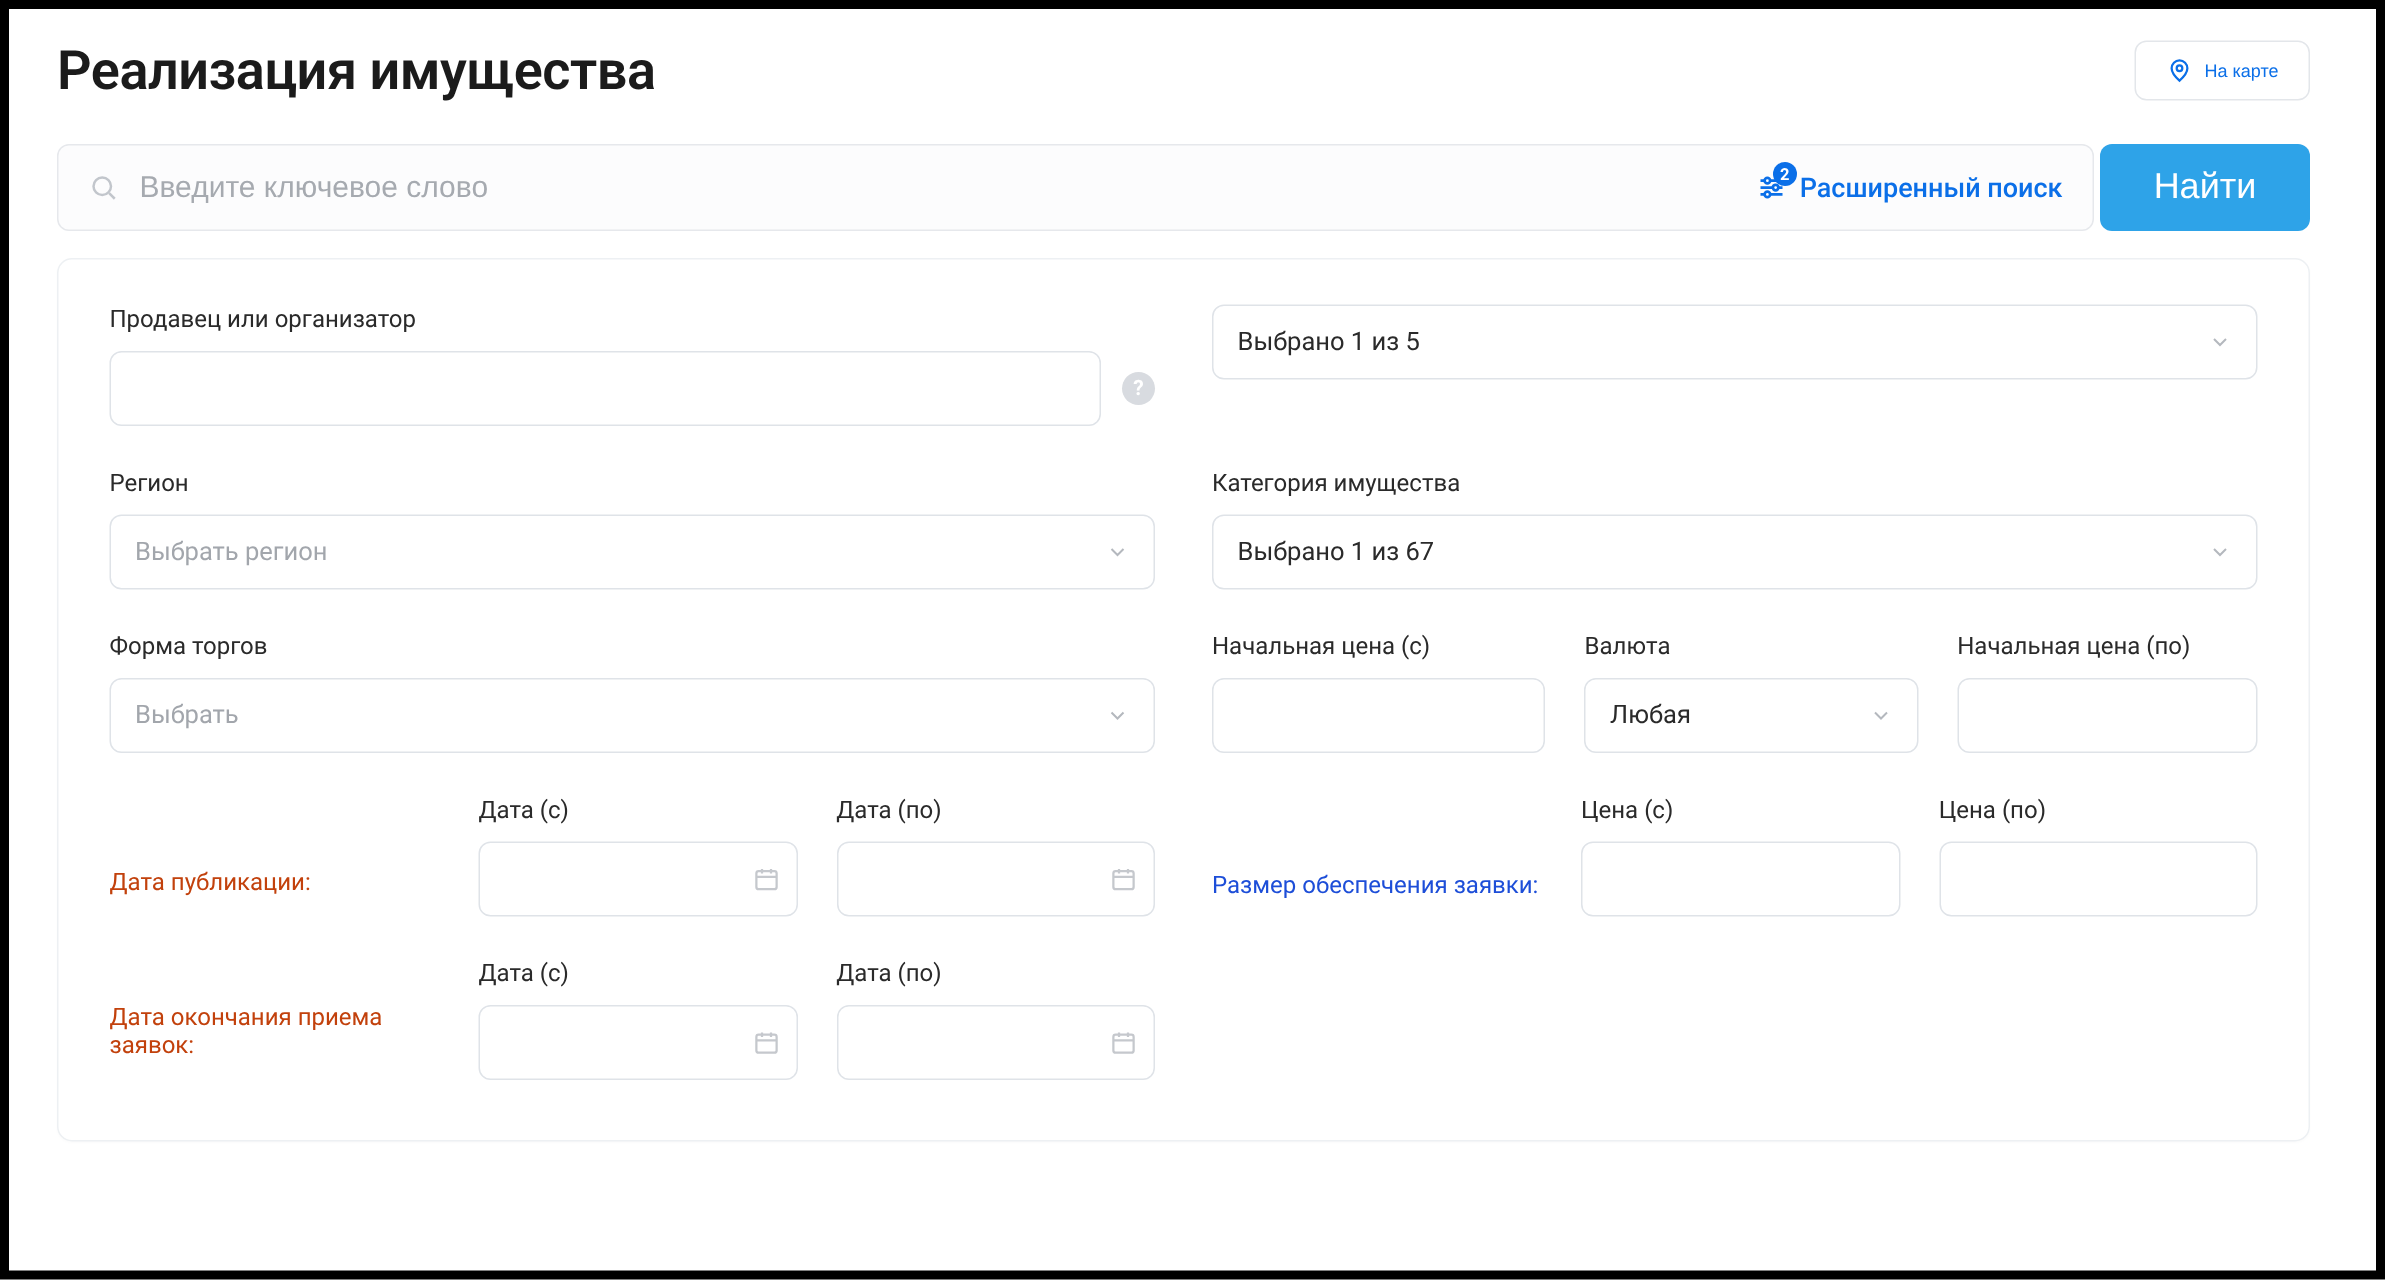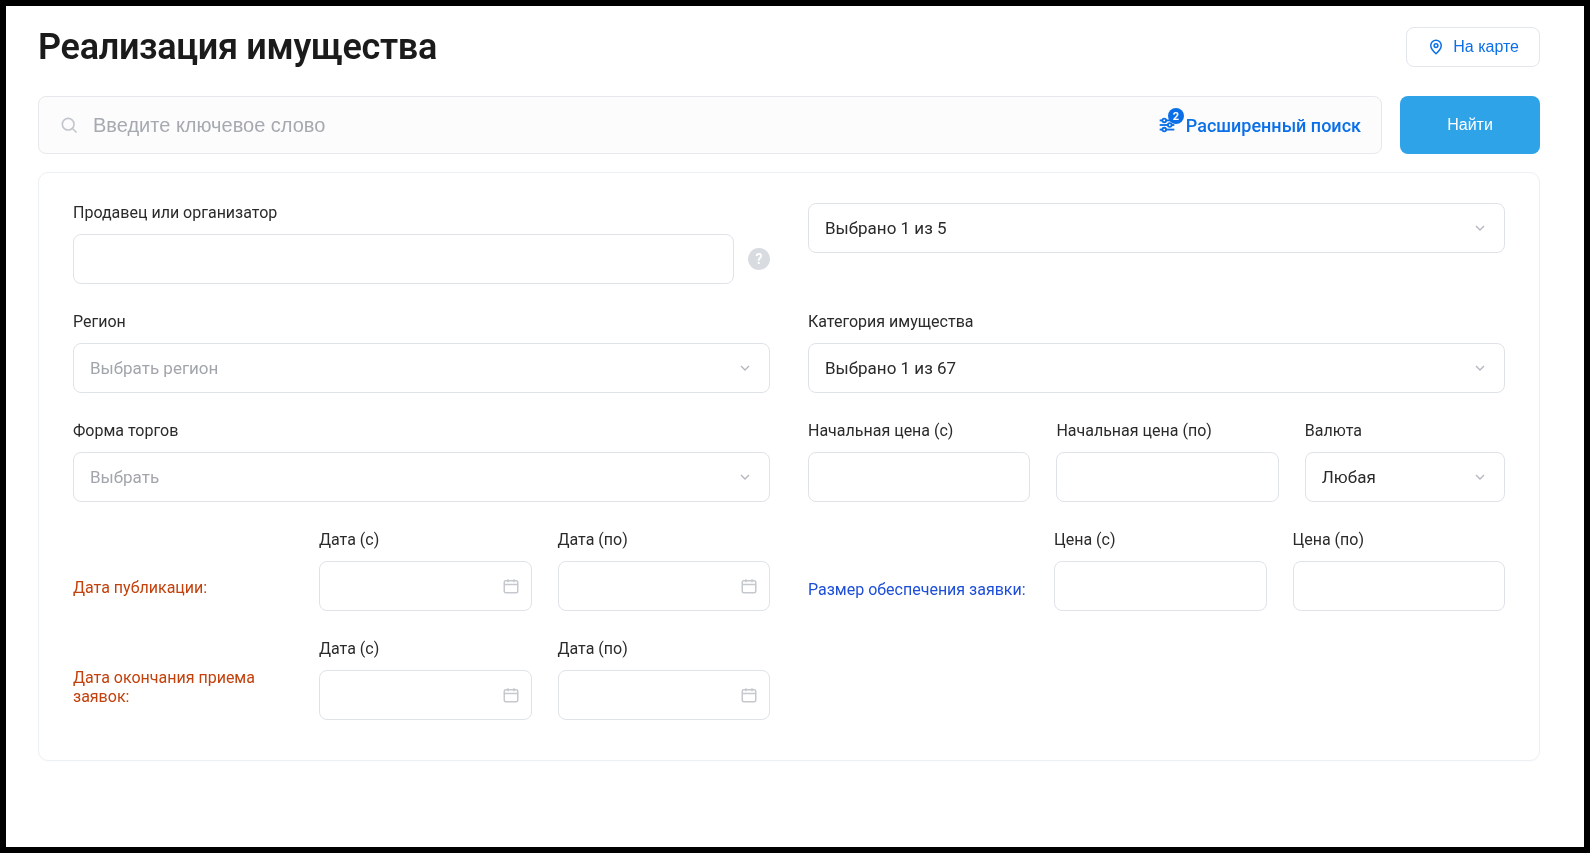--- a/index.html
+++ b/index.html
@@ -29,29 +29,29 @@
   }
   .map-button {
     display: flex;
     align-items: center;
     gap: 8px;
     padding: 10px 20px;
     border: 1px solid #e3e6ea;
     border-radius: 8px;
     background: #fff;
     color: #0b6fe8;
-    font-size: 16px;
+    font-size: 12px;
     font-weight: 500;
     cursor: pointer;
   }
   .map-button svg { width: 18px; height: 18px; }
 
   .search-row {
     display: flex;
-    gap: 18px;
+    gap: 4px;
     align-items: flex-start;
     margin-bottom: 18px;
   }
   .search-box {
     flex: 1;
     display: flex;
     align-items: center;
     border: 1px solid #e6e8ec;
     border-radius: 8px;
     padding: 0 20px;
@@ -90,21 +90,21 @@
     width: 16px; height: 16px;
     border-radius: 50%;
     display: flex; align-items: center; justify-content: center;
   }
   .find-button {
     width: 140px;
     background: #2ea3e8;
     color: #fff;
     border: none;
     border-radius: 8px;
-    font-size: 16px;
+    font-size: 24px;
     font-weight: 500;
     cursor: pointer;
     height: 58px;
   }
 
   .panel {
     background: #fff;
     border: 1px solid #edf0f3;
     border-radius: 10px;
     padding: 30px 34px 40px 34px;
@@ -297,31 +297,31 @@
             </svg>
         </div>
       </div>
 
       <div class="right-triples">
         <div>
           <label class="field-label">Начальная цена (с)</label>
           <input class="input-base" type="text" style="">
         </div>
         <div>
-          <label class="field-label">Начальная цена (по)</label>
-          <input class="input-base" type="text" style="">
-        </div>
-        <div>
           <label class="field-label">Валюта</label>
           <div class="select-base">
             <span class="sel-text">Любая</span>
             <svg viewBox="0 0 24 24" fill="none" stroke="currentColor" stroke-width="2">
                 <polyline points="6 9 12 15 18 9"></polyline>
               </svg>
           </div>
+        </div>
+        <div>
+          <label class="field-label">Начальная цена (по)</label>
+          <input class="input-base" type="text" style="">
         </div>
       </div>
 
       <div class="date-block">
         <div class="row-label">Дата публикации:</div>
         <div>
           <label class="field-label">Дата (с)</label>
           <div class="date-input-wrap">
             <input class="input-base" type="text" style="">
             <svg class="cal-icon" viewBox="0 0 24 24" fill="none" stroke="currentColor" stroke-width="2">

